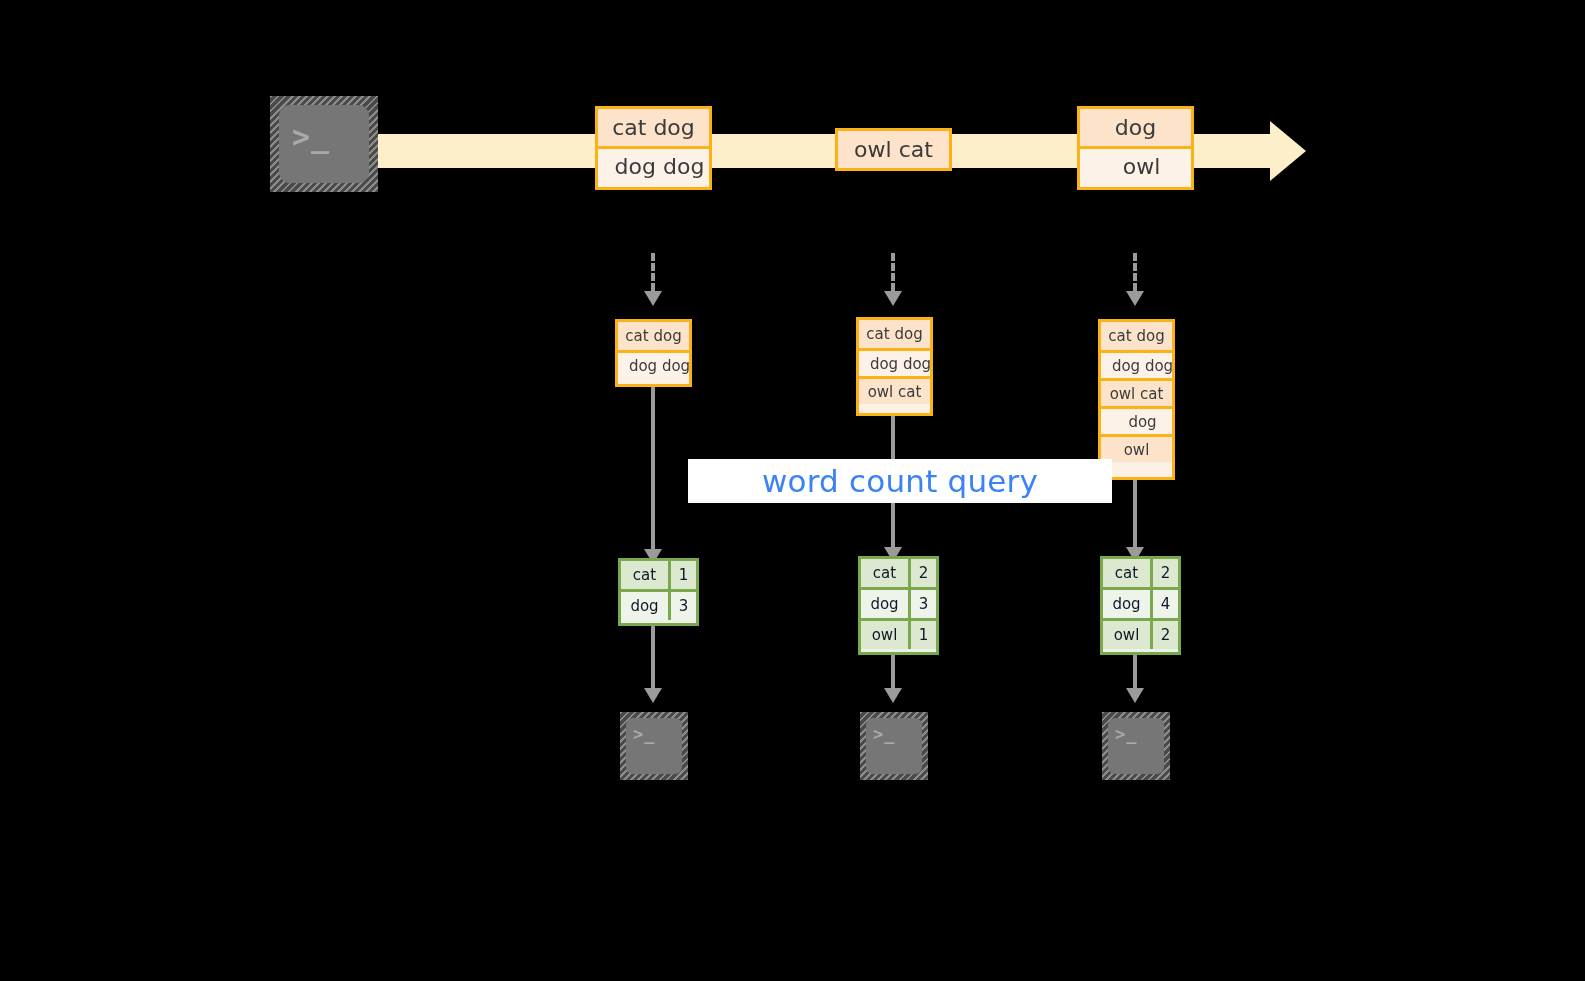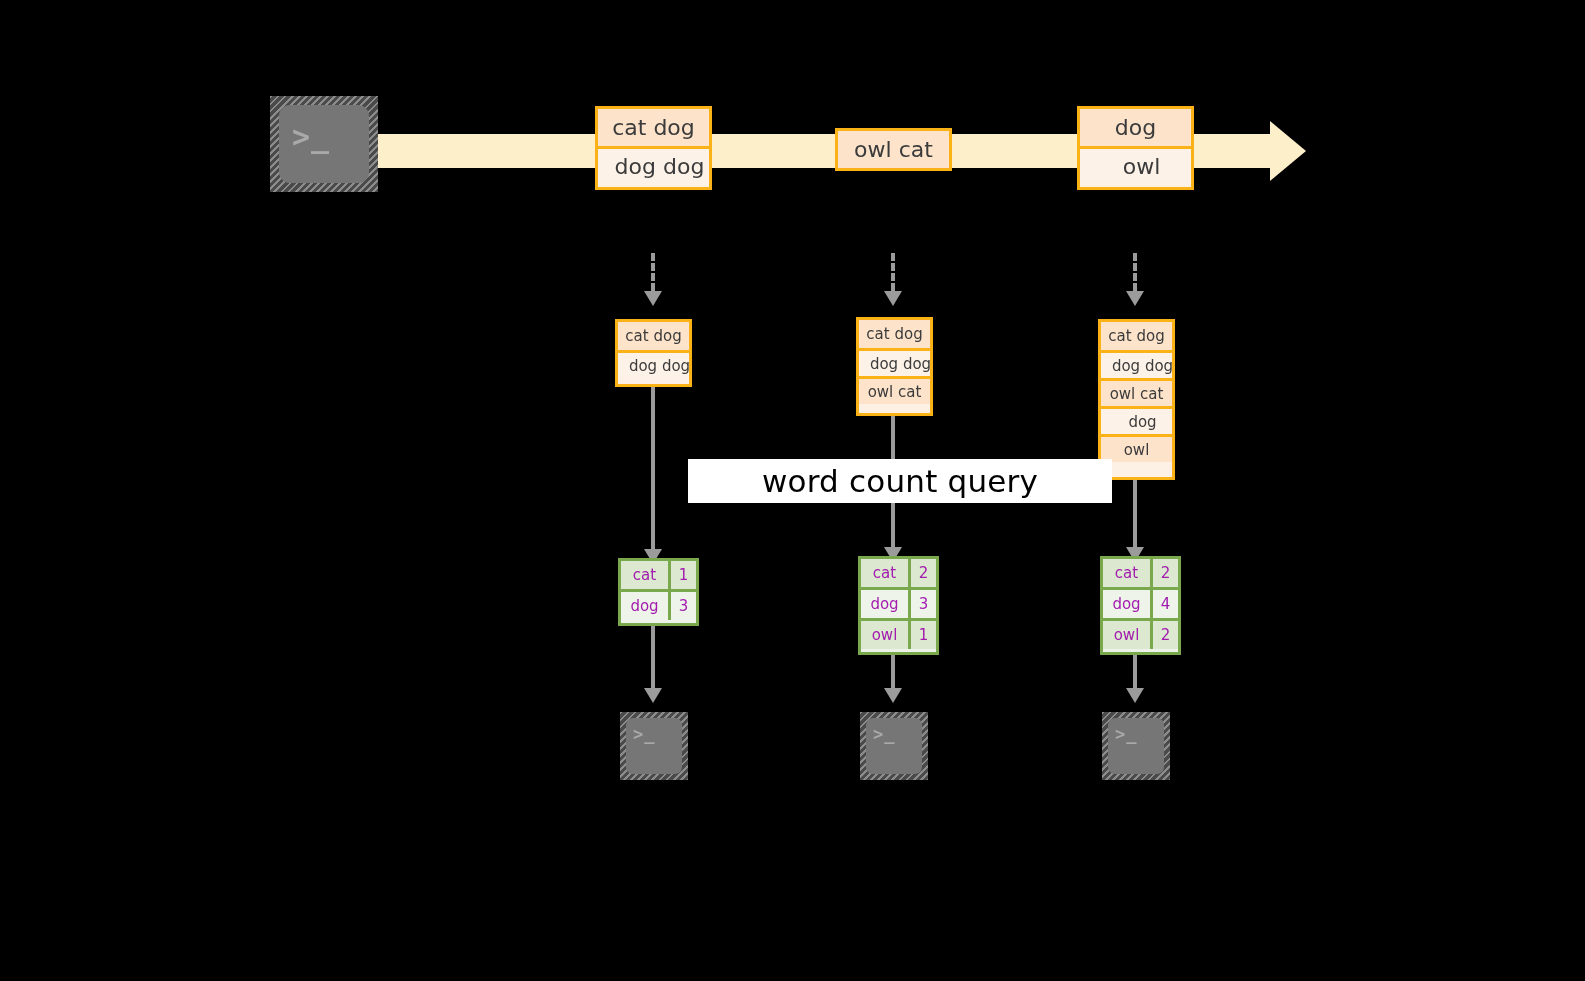--- a/index.html
+++ b/index.html
@@ -104,21 +104,21 @@
   .grow {
     display: flex;
     height: 28px;
   }
   .grow + .grow { border-top: 3px solid #79a84d; }
   .gcell {
     box-sizing: border-box;
     display: flex;
     align-items: center;
     justify-content: center;
-    color: #a21caf;
+    color: #0f172a;
     font-size: 15px;
     white-space: nowrap;
   }
   .gcell.key { width: 47px; }
   .gcell.val { width: 28px; border-left: 3px solid #79a84d; }
   .grow.dark .gcell { background: #dce8cf; }
   .grow.light .gcell { background: #eff4ea; }
 
   
   .conn {
@@ -142,21 +142,21 @@
   
   .caption-band {
     position: absolute;
     background: #ffffff;
     display: flex;
     align-items: center;
     justify-content: center;
   }
   .caption-text {
     font-size: 31px;
-    color: #000000;
+    color: #3b82f6;
     white-space: nowrap;
     letter-spacing: 0.2px;
   }
 </style>
 </head>
 <body>
 
 <div id="stage">
 
   <div class="stream-band" style="left:352px; top:134px; width:922px; height:34px;"></div>

